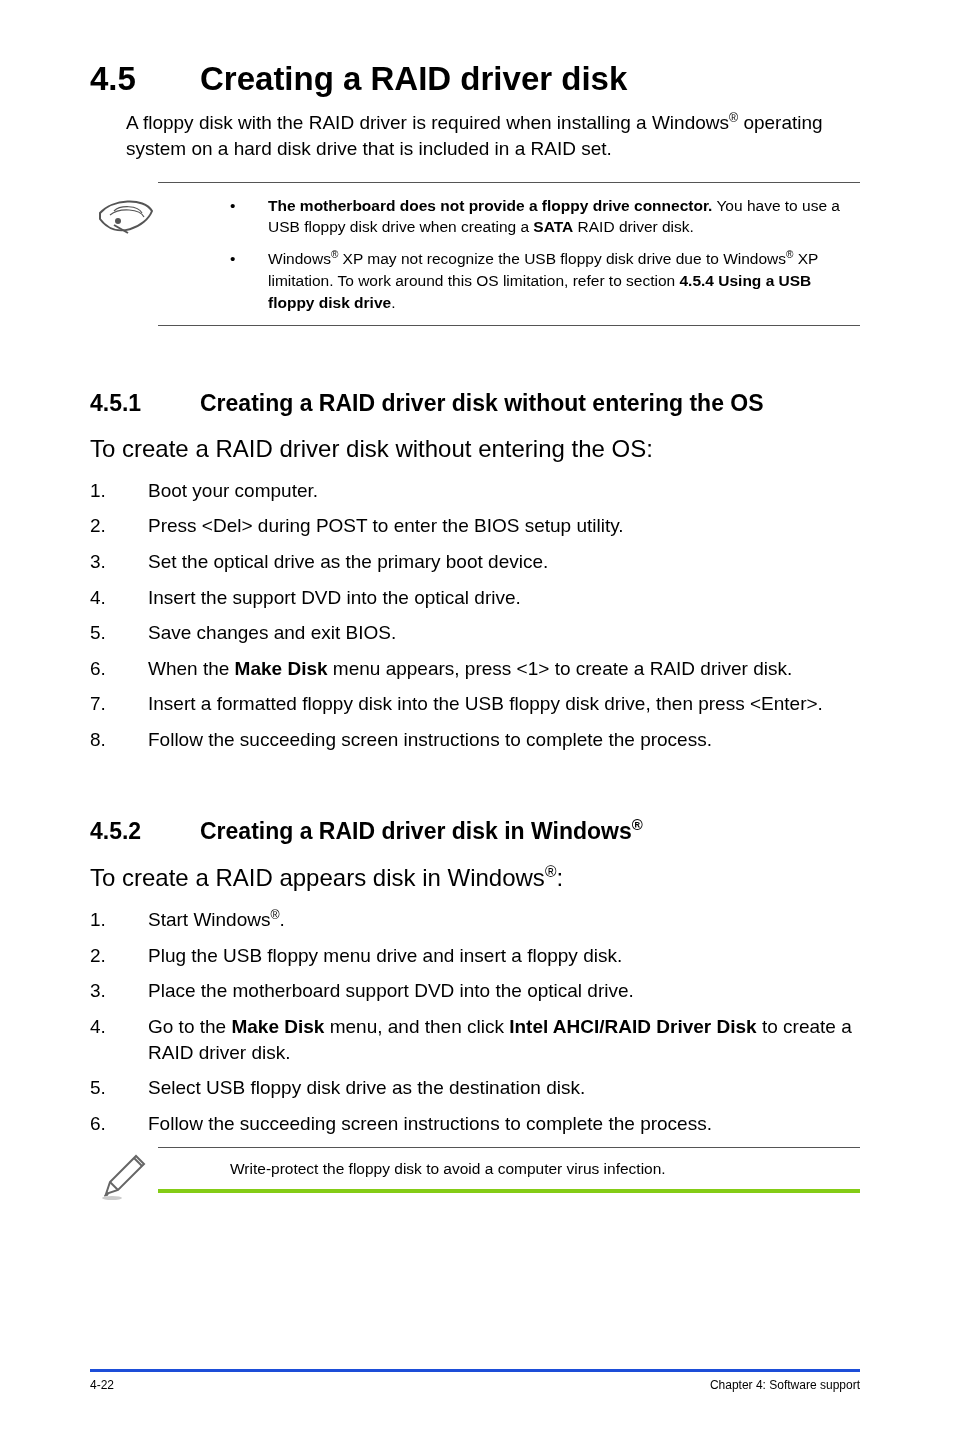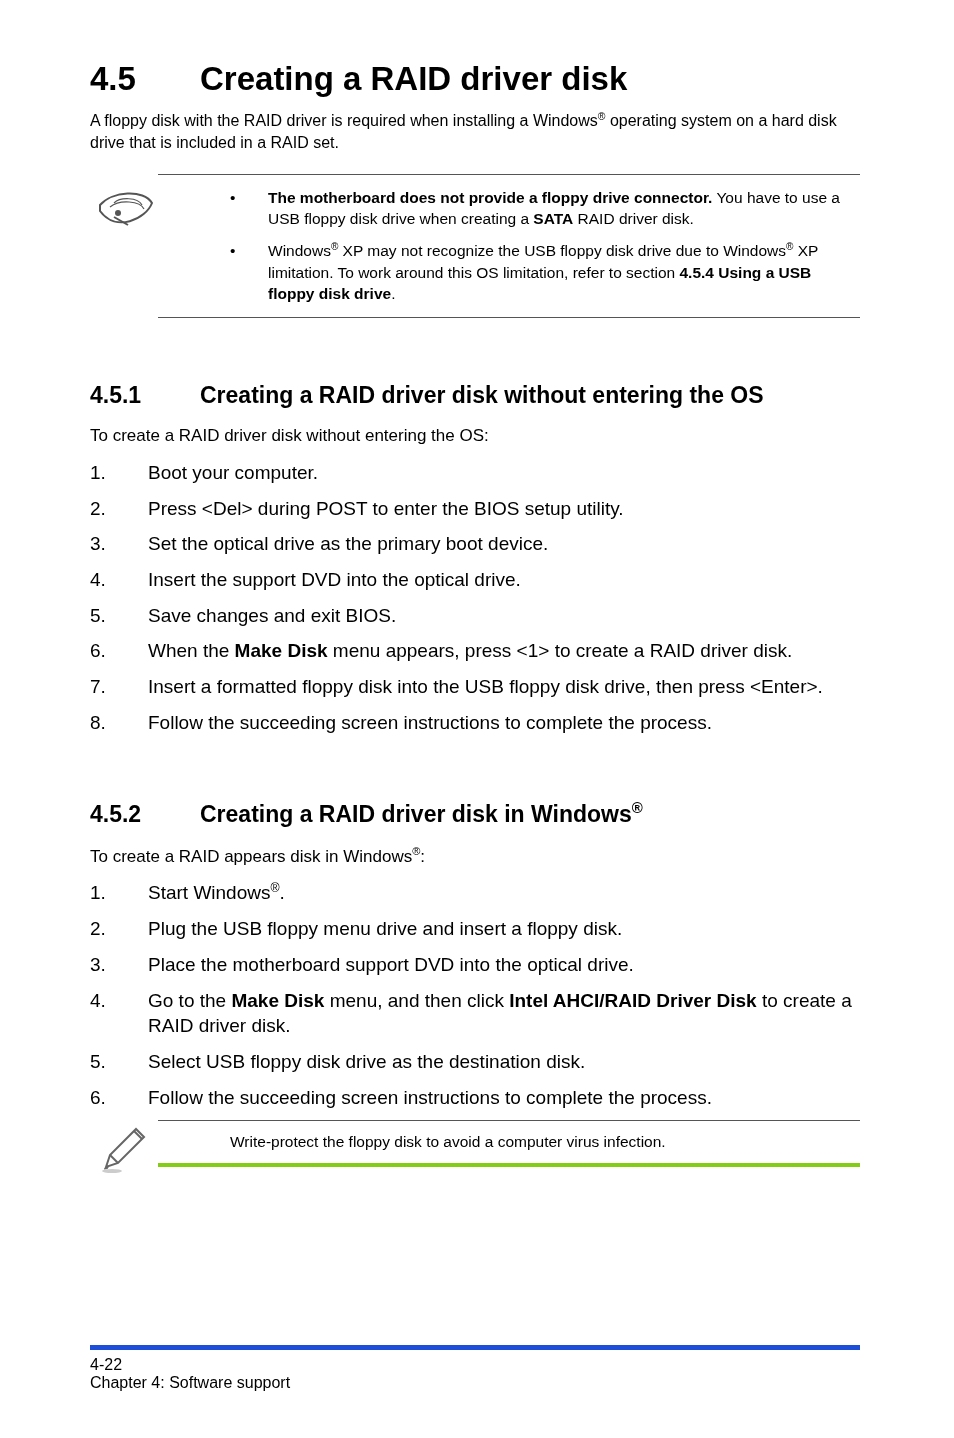--- a/index.html
+++ b/index.html
@@ -20,23 +20,24 @@
   .h1 {
     font-size: 33px;
     font-weight: bold;
     margin-bottom: 12px;
   }
   .h1 .num {
     display: inline-block;
     width: 110px;
   }
   .intro {
-    font-size: 16px;
+    font-size: 19px;
     line-height: 1.35;
     margin-bottom: 20px;
+    margin-left: 36px;
   }
 
   .note-block {
     margin-left: 68px;
     margin-right: 0;
     margin-bottom: 40px;
     position: relative;
     border-top: 1px solid #555;
     border-bottom: 1px solid #555;
     padding: 12px 0 12px 72px;
@@ -84,21 +85,21 @@
     font-size: 23px;
     font-weight: bold;
     margin-top: 64px;
     margin-bottom: 16px;
   }
   .h2 .num {
     display: inline-block;
     width: 110px;
   }
   .para {
-    font-size: 17px;
+    font-size: 24px;
     line-height: 1.35;
     margin-bottom: 12px;
   }
   ol.numlist {
     list-style: none;
     padding: 0;
     margin: 0 0 10px 0;
     font-size: 19px;
     line-height: 1.35;
   }
@@ -113,26 +114,25 @@
     flex: 1;
   }
 
   sup { font-size: 0.65em; vertical-align: super; }
 
   .footer {
     position: absolute;
     bottom: 46px;
     left: 90px;
     right: 90px;
-    border-top: 5px solid #1d4ed8;
+    border-top: 3px solid #1d4ed8;
     padding-top: 6px;
-    font-size: 16px;
+    font-size: 12px;
     display: flex;
     justify-content: space-between;
-    flex-direction: column;
   }
 </style>
 </head>
 <body>
 
 <div class="page">
 
   <div class="h1">
     <span class="num">4.5</span><span>Creating a RAID driver disk</span>
   </div>

